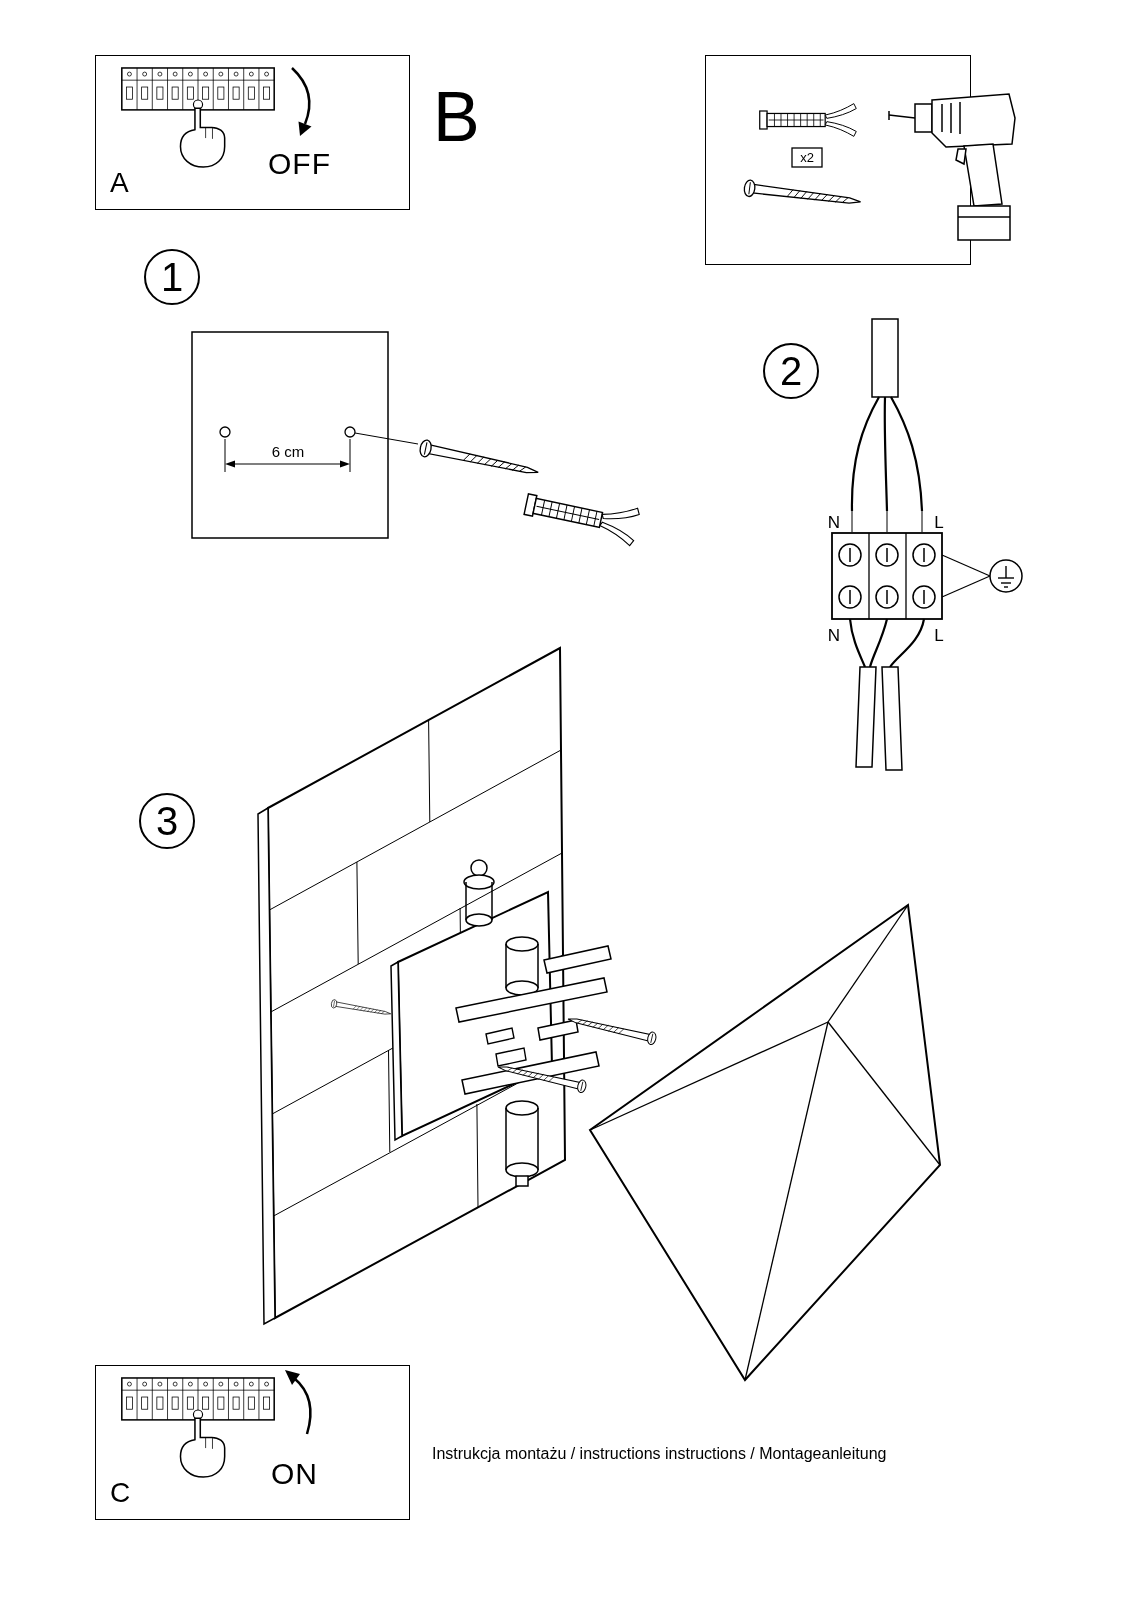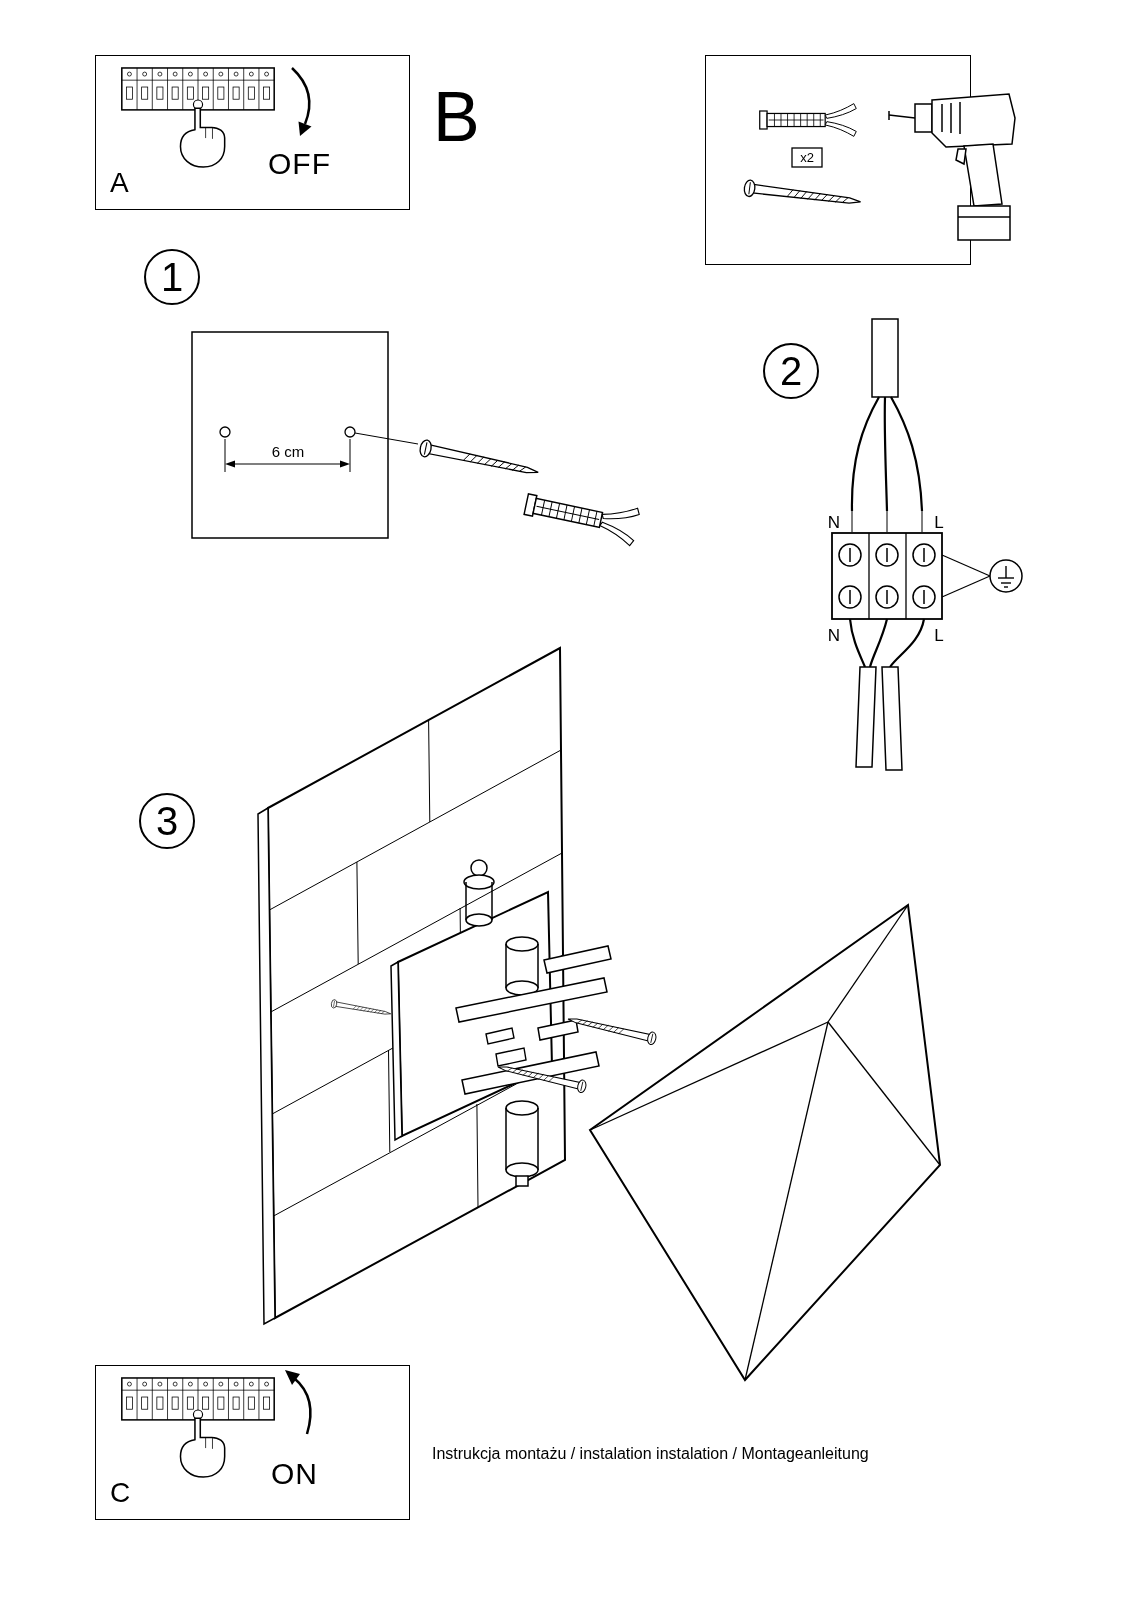--- a/index.html
+++ b/index.html
@@ -294,16 +294,16 @@
     <svg width="315" height="155">
       <use href="#sym-breaker" x="22" y="8" width="160" height="107"></use>
       <path d="M211,68 Q222,32 198,12" fill="none" stroke="#000" stroke-width="2.5"></path>
       <polygon points="189,4 204,8 196,19" fill="#000"></polygon>
     </svg>
     <span class="corner-label" style="left:14px;bottom:10px">C</span>
     <span class="state-label" style="left:175px;bottom:28px">ON</span>
   </div>
 
   <div class="abs footer" style="left:432px;top:1441px">
-    <div>Instrukcja montażu / instalation instalation / Montageanleitung</div>
+    <div>Instrukcja montażu / instructions instructions / Montageanleitung</div>
   </div>
 
 </div>
 
 </body></html>

